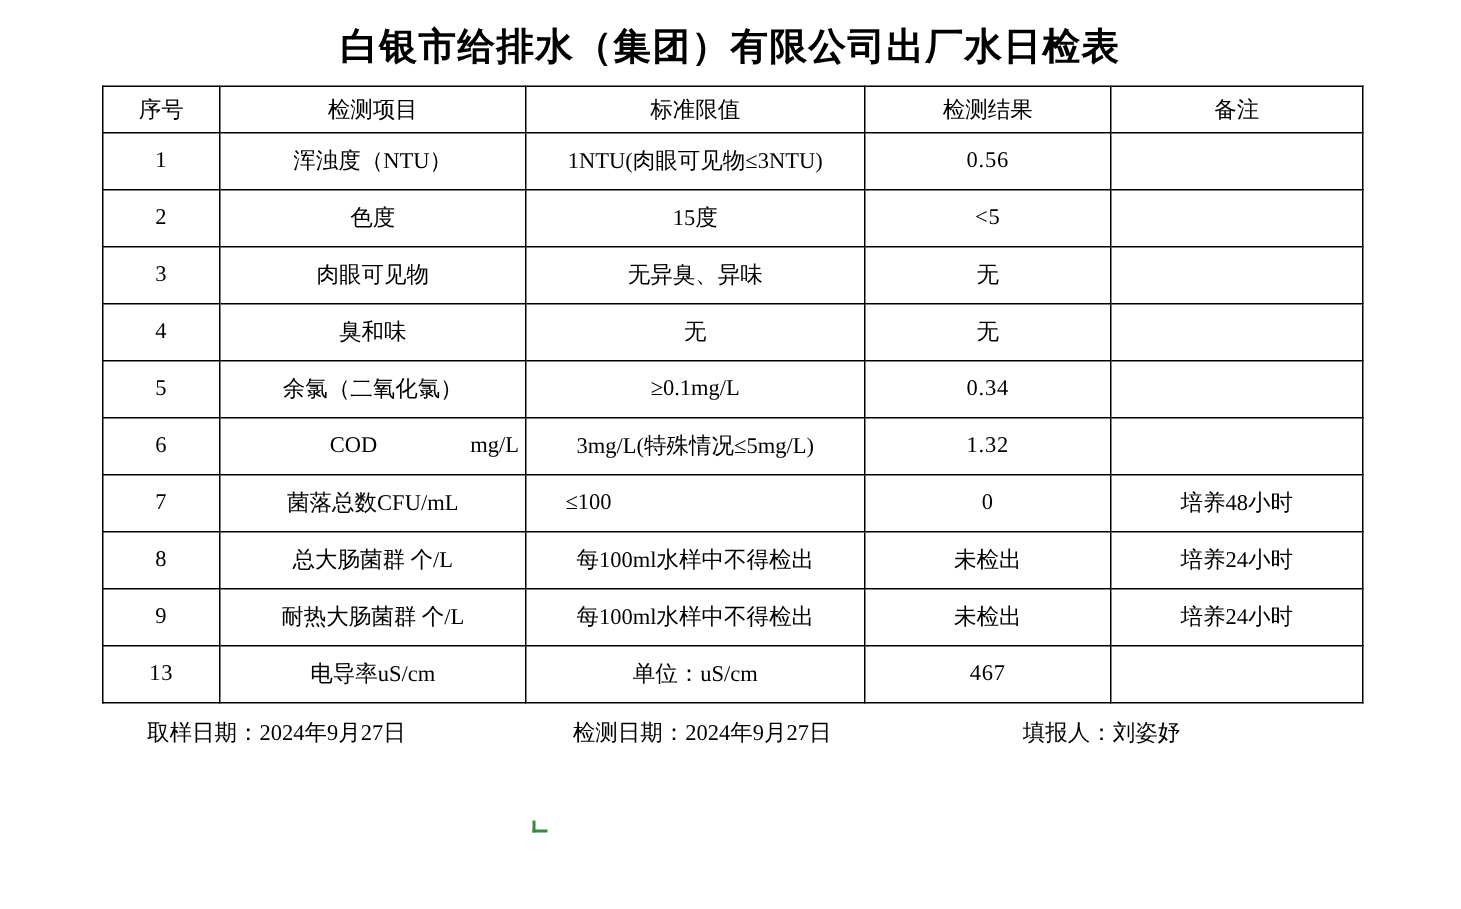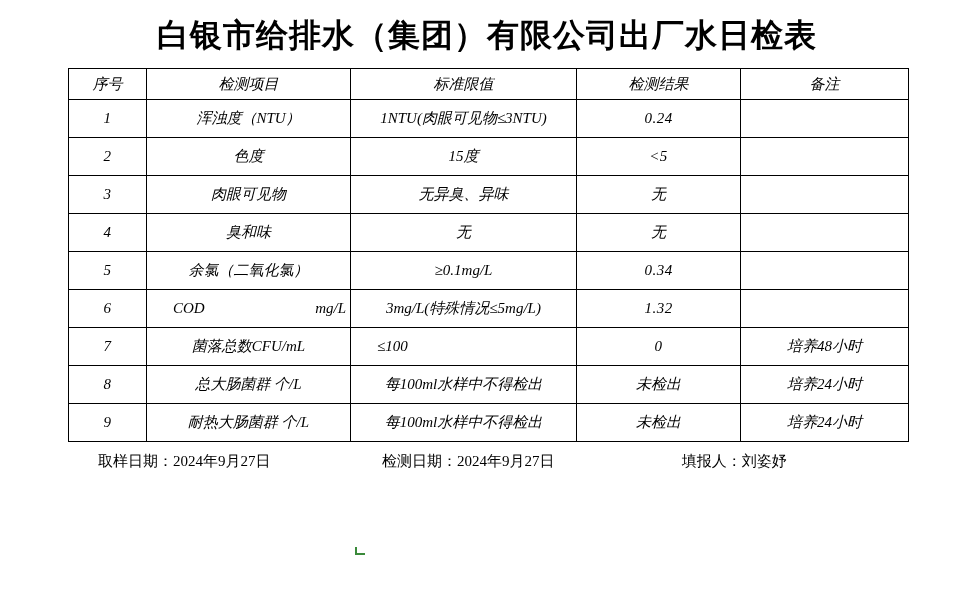--- a/index.html
+++ b/index.html
@@ -15,30 +15,29 @@
     overflow: hidden;
   }
   .page {
     position: relative;
     width: 974px;
     height: 606px;
     box-sizing: border-box;
   }
   .title {
     text-align: center;
-    font-size: 32px;
+    font-size: 25px;
     font-weight: bold;
     letter-spacing: 1px;
     padding-top: 14px;
     padding-bottom: 10px;
     font-family: "Liberation Serif", "DejaVu Serif", serif;
   }
   .table-wrap {
     padding: 0 65px 0 68px;
-    font-style: italic;
   }
   table.report {
     border-collapse: collapse;
     width: 840px;
     table-layout: fixed;
   }
   table.report td, table.report th {
     border: 1px solid #000000;
     text-align: center;
     vertical-align: middle;
@@ -57,21 +56,21 @@
   .col-limit { width: 226px; }
   .col-result { width: 164px; }
   .col-remark { width: 168px; }
 
   .cell-num {
     font-family: "Liberation Serif", "DejaVu Serif", serif;
     letter-spacing: 0.5px;
   }
   .cod-cell {
     display: flex;
-    justify-content: space-between;
+    justify-content: flex-end;
     padding-left: 22px;
     gap: 62px;
   }
   .footer {
     display: flex;
     padding: 10px 60px 0 70px;
     font-size: 15px;
     font-family: "Liberation Serif", "DejaVu Serif", serif;
   }
   .footer .f1 { width: 300px; text-align: left; padding-left: 28px; }
@@ -110,21 +109,21 @@
           <td>标准限值</td>
           <td>检测结果</td>
           <td>备注</td>
         </tr>
       </thead>
       <tbody>
         <tr>
           <td class="cell-num">1</td>
           <td>浑浊度（NTU）</td>
           <td>1NTU(肉眼可见物≤3NTU)</td>
-          <td class="cell-num">0.24</td>
+          <td class="cell-num">0.56</td>
           <td></td>
         </tr>
         <tr>
           <td class="cell-num">2</td>
           <td>色度</td>
           <td>15度</td>
           <td class="cell-num">&lt;5</td>
           <td></td>
         </tr>
         <tr>
@@ -174,20 +173,27 @@
           <td>未检出</td>
           <td>培养24小时</td>
         </tr>
         <tr>
           <td class="cell-num">9</td>
           <td>耐热大肠菌群 个/L</td>
           <td>每100ml水样中不得检出</td>
           <td>未检出</td>
           <td>培养24小时</td>
         </tr>
+        <tr>
+          <td class="cell-num">13</td>
+          <td>电导率uS/cm</td>
+          <td>单位：uS/cm</td>
+          <td class="cell-num">467</td>
+          <td></td>
+        </tr>
       </tbody>
     </table>
   </div>
 
   <div class="green-mark"></div>
 
   <div class="footer">
     <div class="f1">取样日期：2024年9月27日</div>
     <div class="f2">检测日期：2024年9月27日</div>
     <div class="f3">填报人：刘姿妤</div>

